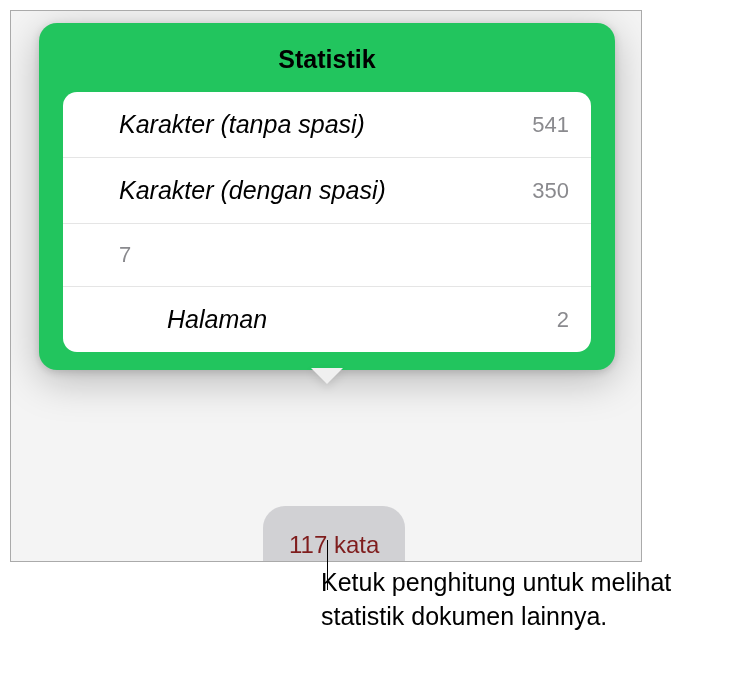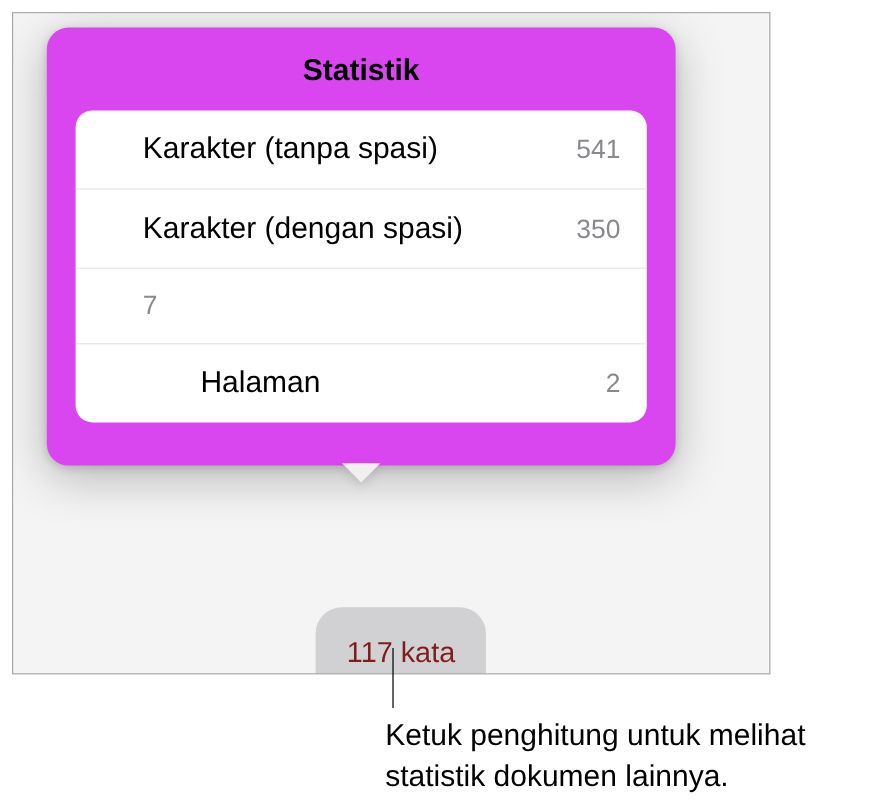--- a/index.html
+++ b/index.html
@@ -21,25 +21,25 @@
       width: 632px;
       height: 552px;
       border: 1px solid #aaa;
       background: #f4f4f4;
       overflow: hidden;
     }
     .popover {
       position: absolute;
       top: 12px;
       left: 28px;
-      width: 524px;
-      background: #d946ef;
+      width: 576px;
+      background: #22c55e;
       border-radius: 18px;
       box-shadow: 0 10px 40px rgba(0,0,0,0.25), 0 2px 8px rgba(0,0,0,0.15);
-      padding-bottom: 36px;
+      padding-bottom: 18px;
     }
     .popover::after {
       content: "";
       position: absolute;
       bottom: -14px;
       left: 50%;
       transform: translateX(-50%);
       width: 0;
       height: 0;
       border-left: 16px solid transparent;
@@ -80,20 +80,21 @@
     .checkmark {
       width: 22px;
       height: 22px;
       color: #f5a623;
     }
     .stat-label {
       flex: 1;
       font-size: 25px;
       color: #000;
       font-weight: 400;
+      font-style: italic;
     }
     .stat-value {
       font-size: 22px;
       color: #8a8a8e;
       font-weight: 400;
     }
     .word-count-pill {
       position: absolute;
       top: 495px;
       left: 252px;
@@ -108,21 +109,21 @@
     .callout-line {
       position: absolute;
       top: 540px;
       left: 327px;
       width: 1px;
       height: 50px;
       background: #000;
     }
     .callout-text {
       position: absolute;
-      top: 597px;
+      top: 566px;
       left: 321px;
       width: 410px;
       font-size: 25px;
       color: #000;
       line-height: 1.35;
     }
   </style>
 </head>
 <body>
 

